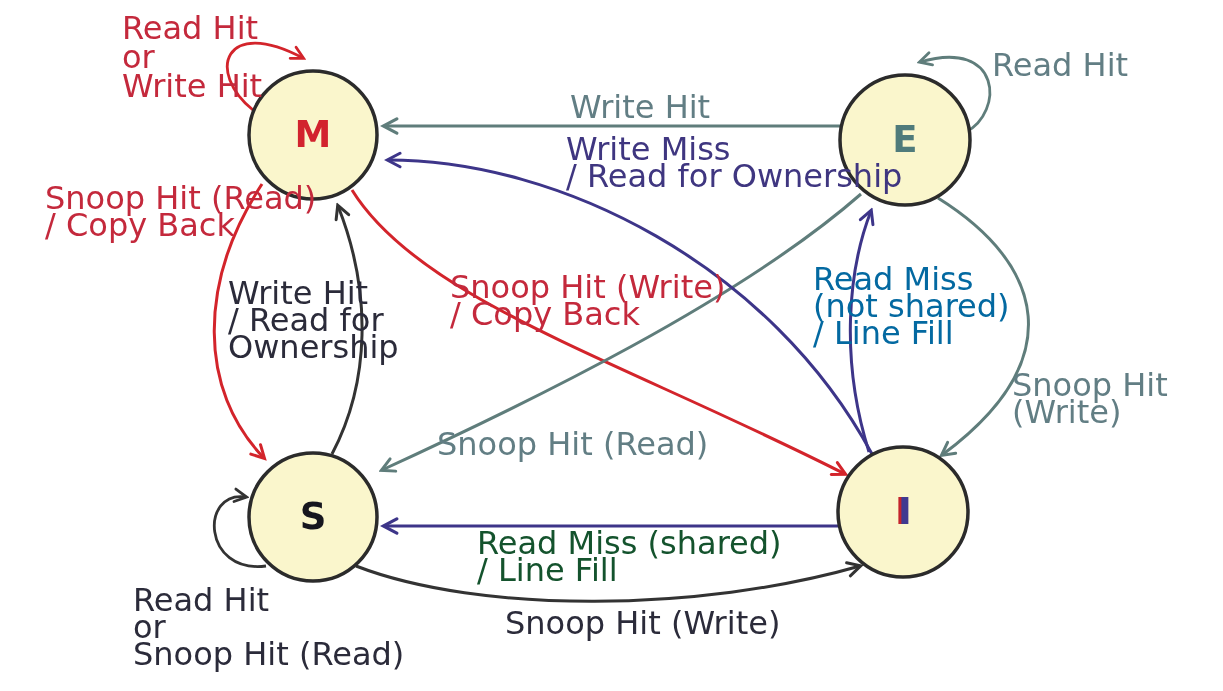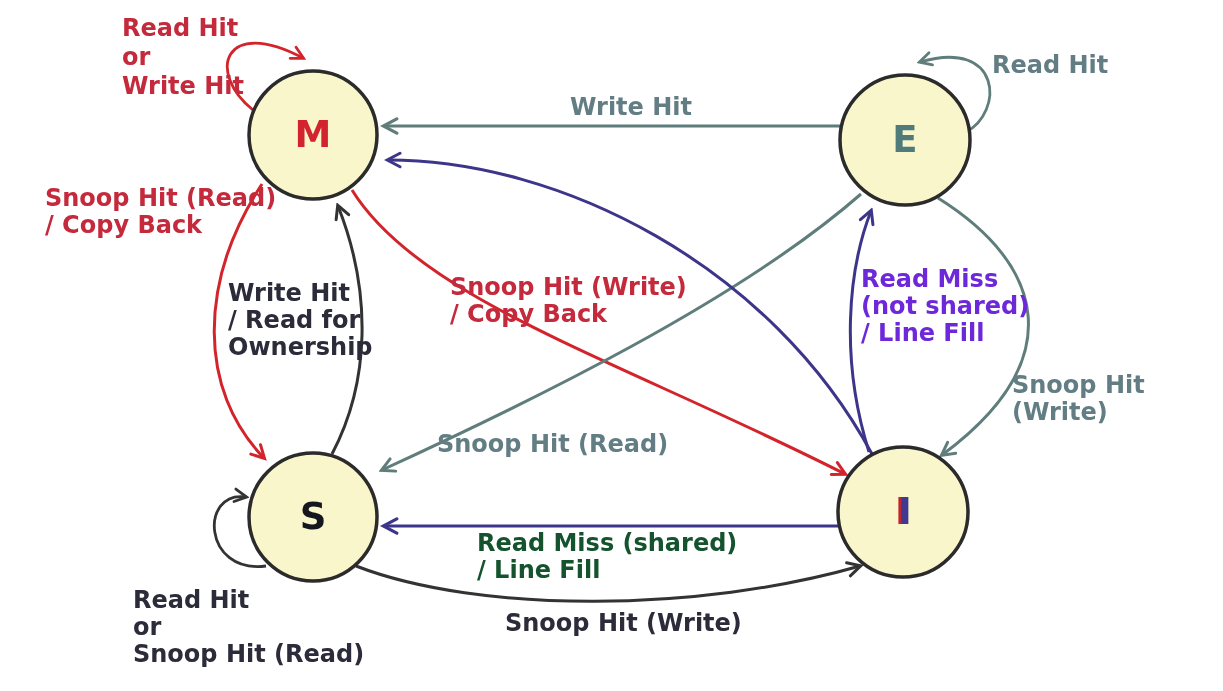--- a/index.html
+++ b/index.html
@@ -6,22 +6,22 @@
   .diagram{
     position:relative;
     width:1223px;height:691px;
     background:#ffffff;
     font-family:"DejaVu Sans","Liberation Sans",sans-serif;
     overflow:hidden;
   }
   .diagram svg{position:absolute;left:0;top:0;}
   .edge-label{
     position:absolute;
-    font-size:24px;
-    font-weight:700;
+    font-size:32px;
+    font-weight:400;
     line-height:27px;
     white-space:pre-line;
     letter-spacing:0px;
   }
   .lh29{line-height:29px;}
   .state-letter{
     position:absolute;
     transform:translate(-50%,-54%);
     font-size:37px;
     font-weight:700;
@@ -110,21 +110,23 @@
   <div class="edge-label" style="left: 133px; top: 587px; color: rgb(43, 43, 58);">Read Hit
 or
 Snoop Hit (Read)</div>
 
   <div class="edge-label" style="left: 228px; top: 280px; color: rgb(43, 43, 58);">Write Hit
 / Read for
 Ownership</div>
 
   <div class="edge-label" style="left: 505px; top: 610px; color: rgb(43, 43, 58);">Snoop Hit (Write)</div>
 
+  <div class="edge-label" style="left: 566px; top: 136px; color: rgb(63, 54, 128);">Write Miss
+/ Read for Ownership</div>
 
-  <div class="edge-label" style="left: 861px; top: 266px; color: #6d28d9;">Read Miss
+  <div class="edge-label" style="left: 813px; top: 266px; color: #0369a1;">Read Miss
 (not shared)
 / Line Fill</div>
 
   <div class="edge-label" style="left: 477px; top: 530px; color: #14532d;">Read Miss (shared)
 / Line Fill</div>
 
 </div>
 
 </body></html>

